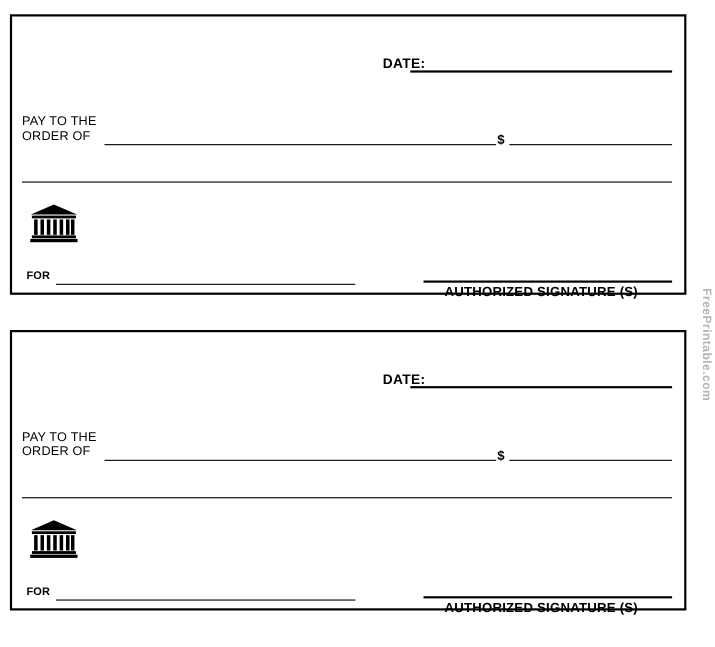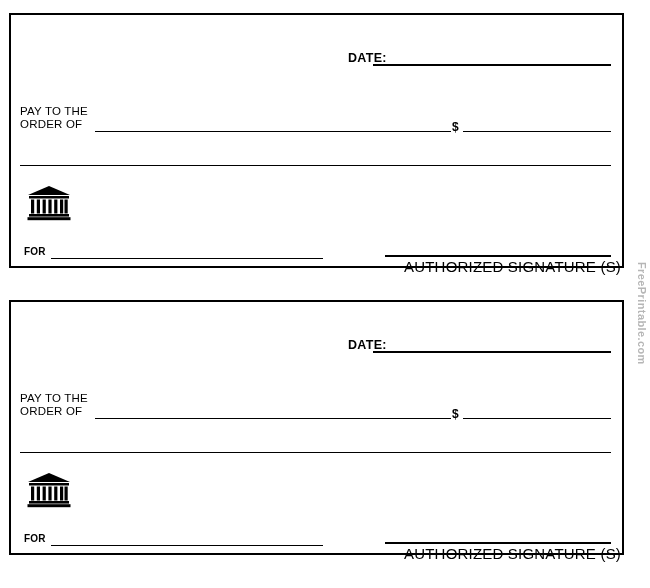--- a/index.html
+++ b/index.html
@@ -130,22 +130,22 @@
     position: absolute;
     left: 374px;
     top: 240px;
     width: 226px;
     border-bottom: 2px solid #000;
   }
   .sig-label {
     position: absolute;
     left: 393px;
     top: 243px;
-    font-size: 15px;
-    font-weight: normal;
+    font-size: 12px;
+    font-weight: bold;
     letter-spacing: 0.2px;
     color: #000;
   }
 
   
   .watermark {
     position: absolute;
     right: 2px;
     top: 262px;
     font-size: 11px;

